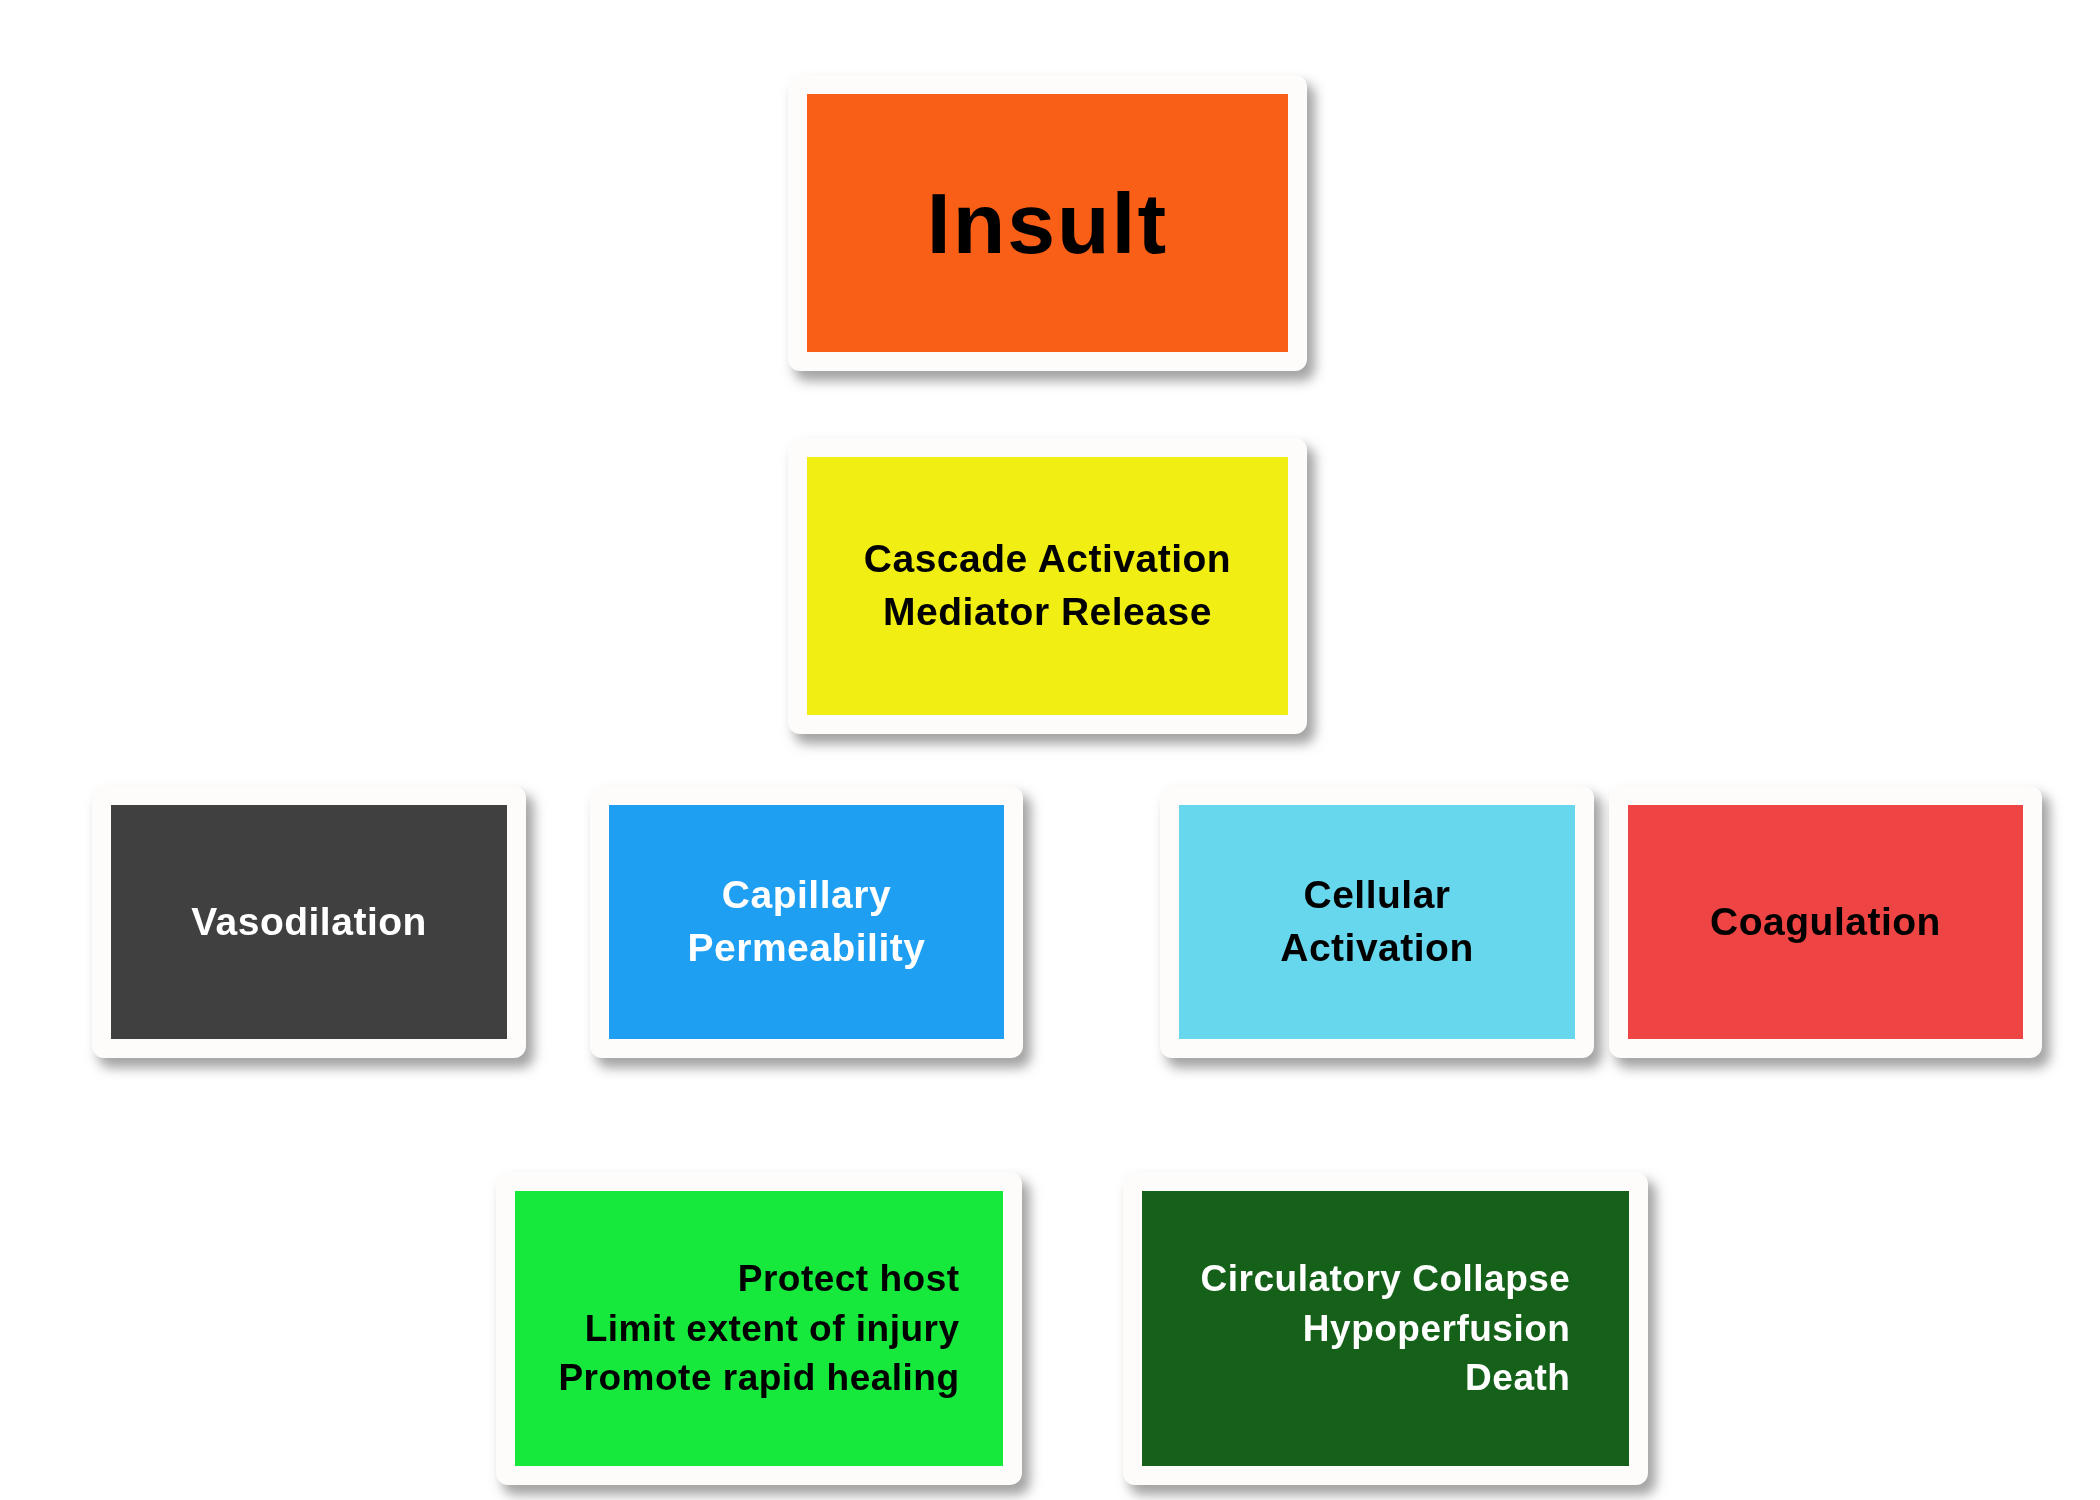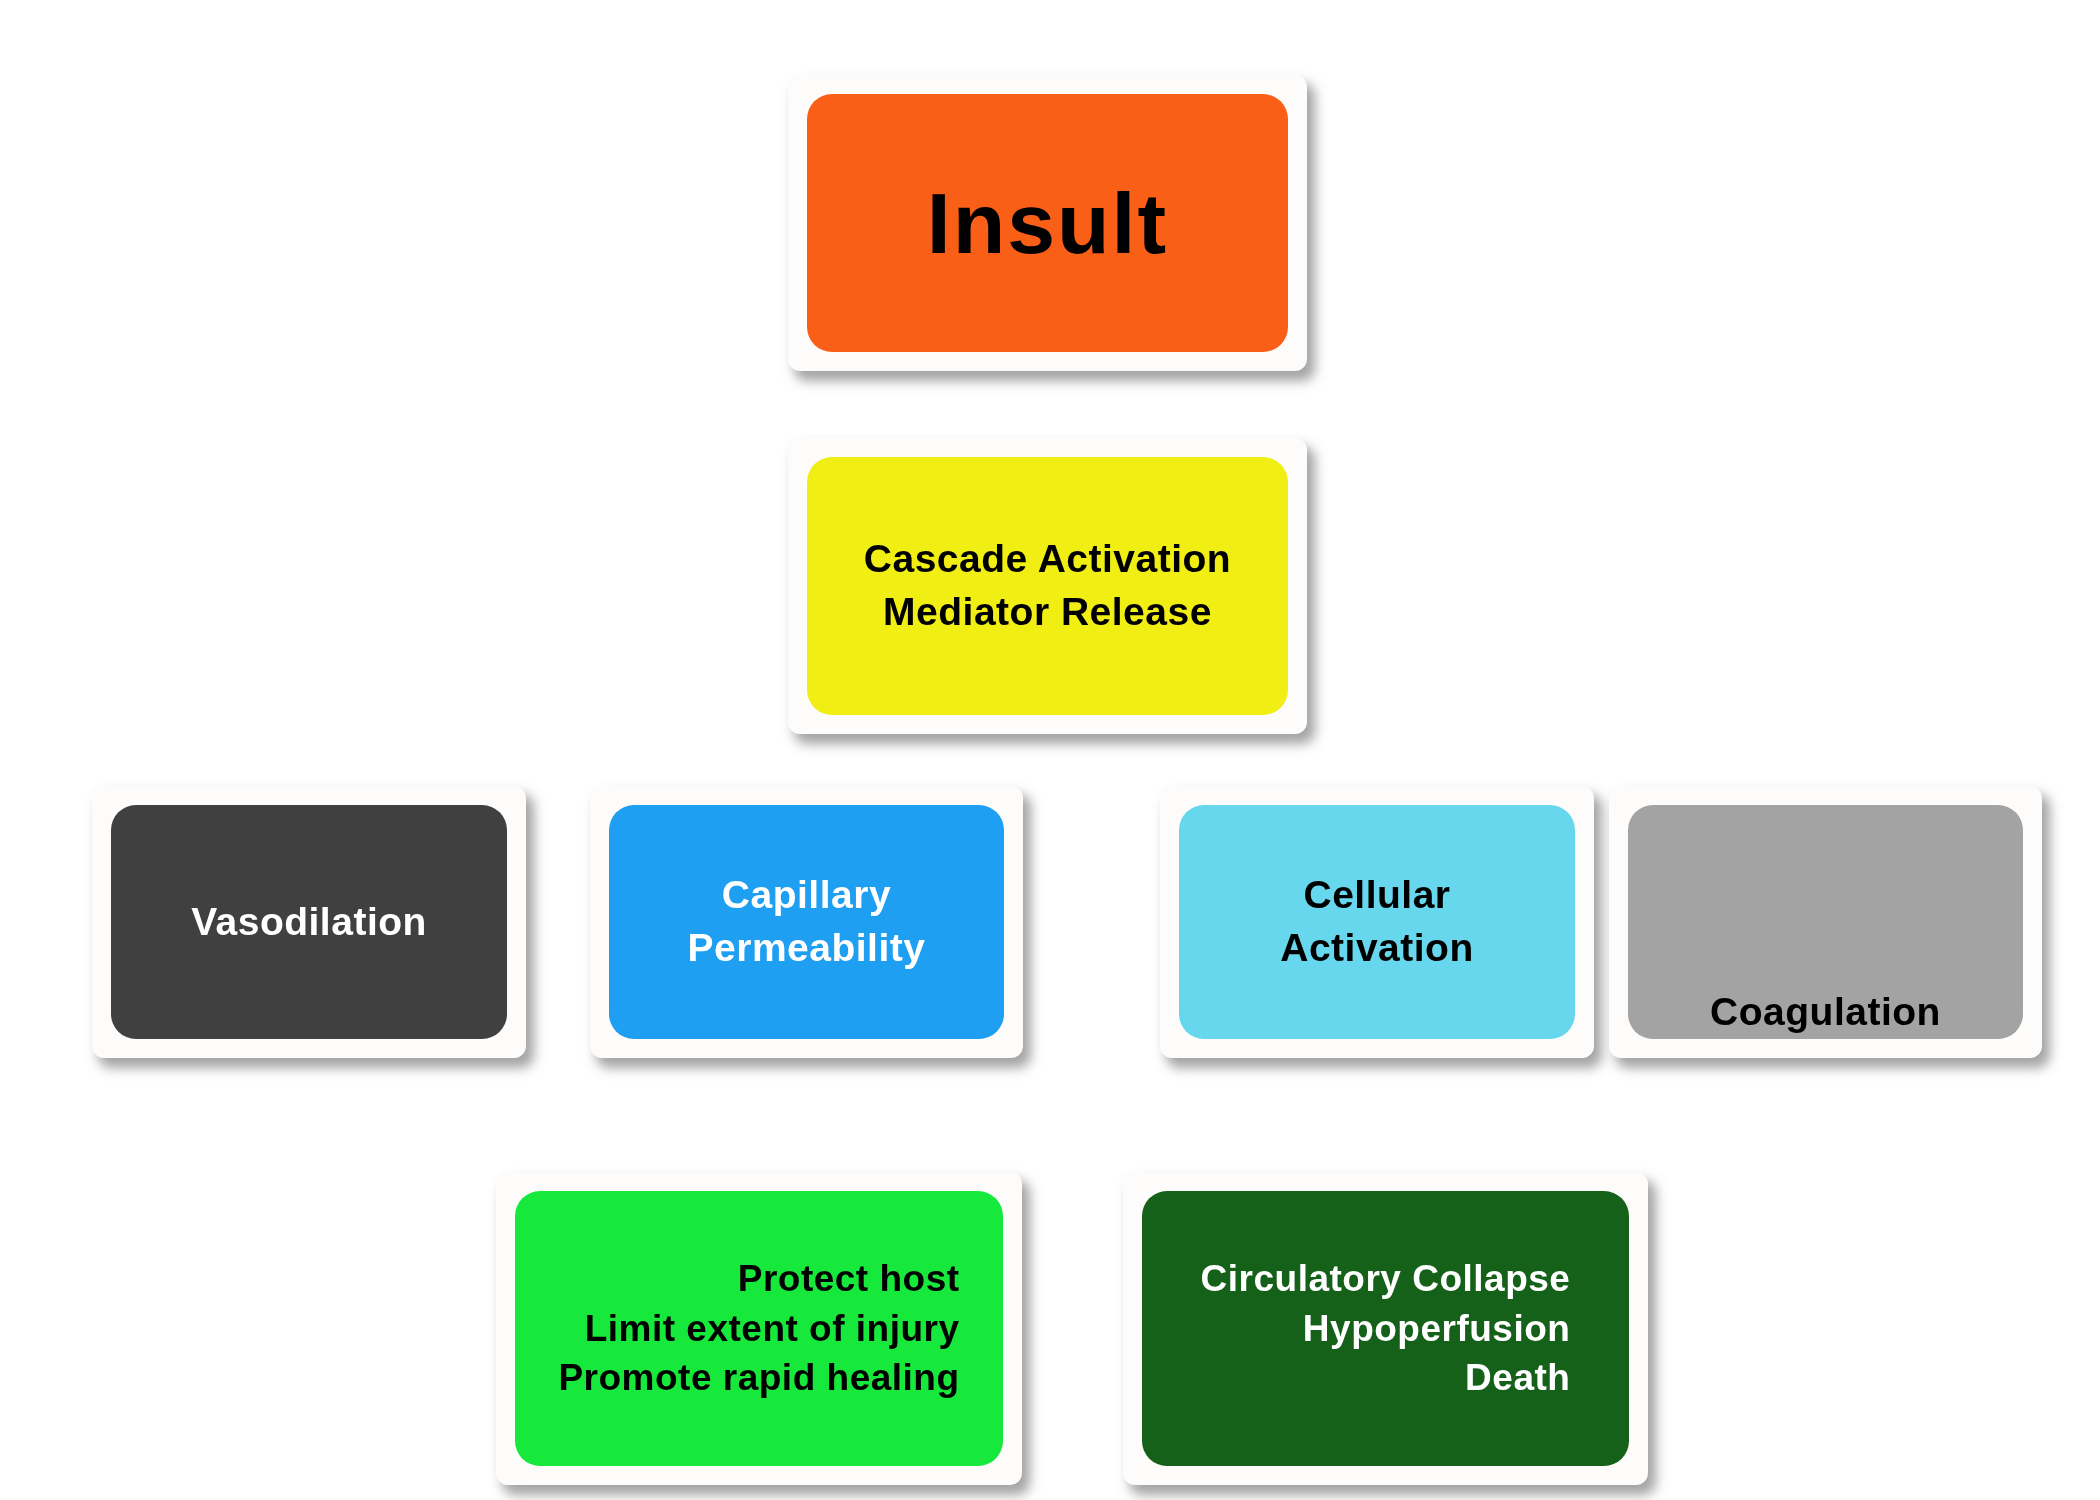--- a/index.html
+++ b/index.html
@@ -23,21 +23,20 @@
     padding: 19px;
     box-sizing: border-box;
   }
   .fill {
     width: 100%;
     height: 100%;
     display: flex;
     align-items: center;
     justify-content: center;
     text-align: center;
-    border-radius: 25px;
   }
   .label {
     font-weight: bold;
     white-space: pre-line;
     line-height: 1.35;
     letter-spacing: 0.5px;
   }
   .label.title   { font-size: 86px; line-height: 1; letter-spacing: 2px; }
   .label.large   { font-size: 39px; }
   .label.medium  { font-size: 37px; text-align: right; }
@@ -74,21 +73,21 @@
   </div>
 
   <div class="node" style="left:1160px; top:786px; width:434px; height:272px;">
     <div class="fill" style="background: rgb(103, 215, 238); color: rgb(0, 0, 0);">
       <span class="label large">Cellular
 Activation</span>
     </div>
   </div>
 
   <div class="node" style="left:1609px; top:786px; width:433px; height:272px;">
-    <div class="fill" style="background: #a3a3a3; color: rgb(0, 0, 0); align-items: flex-end;">
+    <div class="fill" style="background: #ef4444; color: rgb(0, 0, 0);">
       <span class="label large">Coagulation</span>
     </div>
   </div>
 
   <div class="node" style="left:496px; top:1172px; width:526px; height:313px;">
     <div class="fill" style="background: rgb(22, 233, 60); color: rgb(0, 0, 0);">
       <span class="label medium">Protect host
 Limit extent of injury
 Promote rapid healing</span>
     </div>

